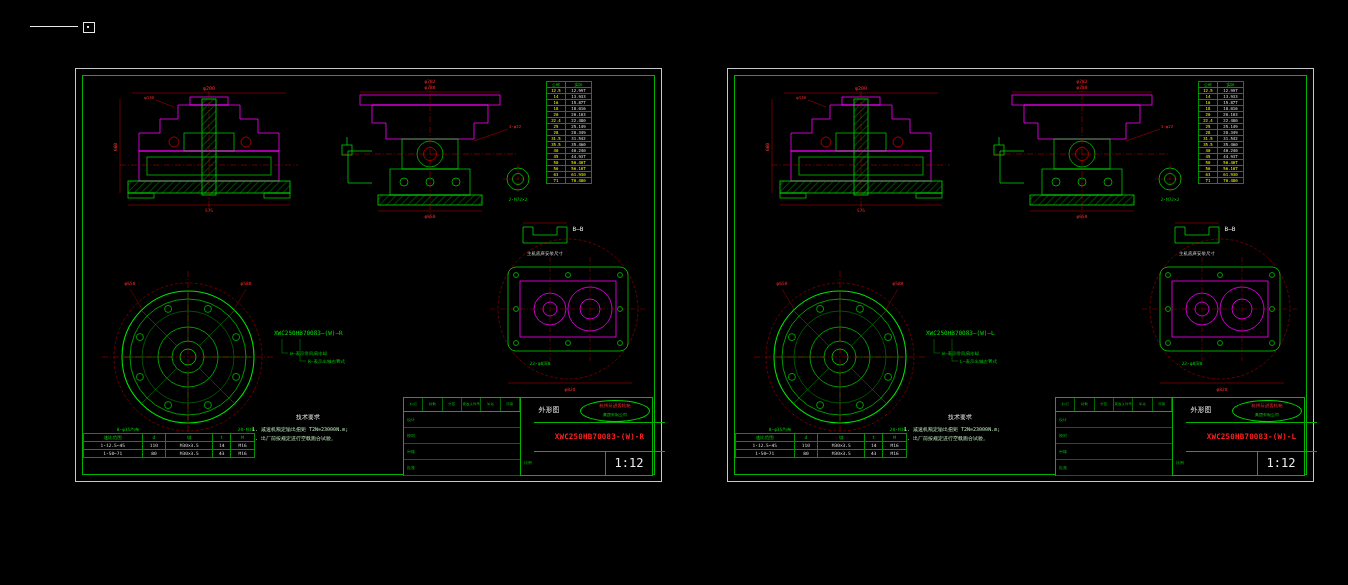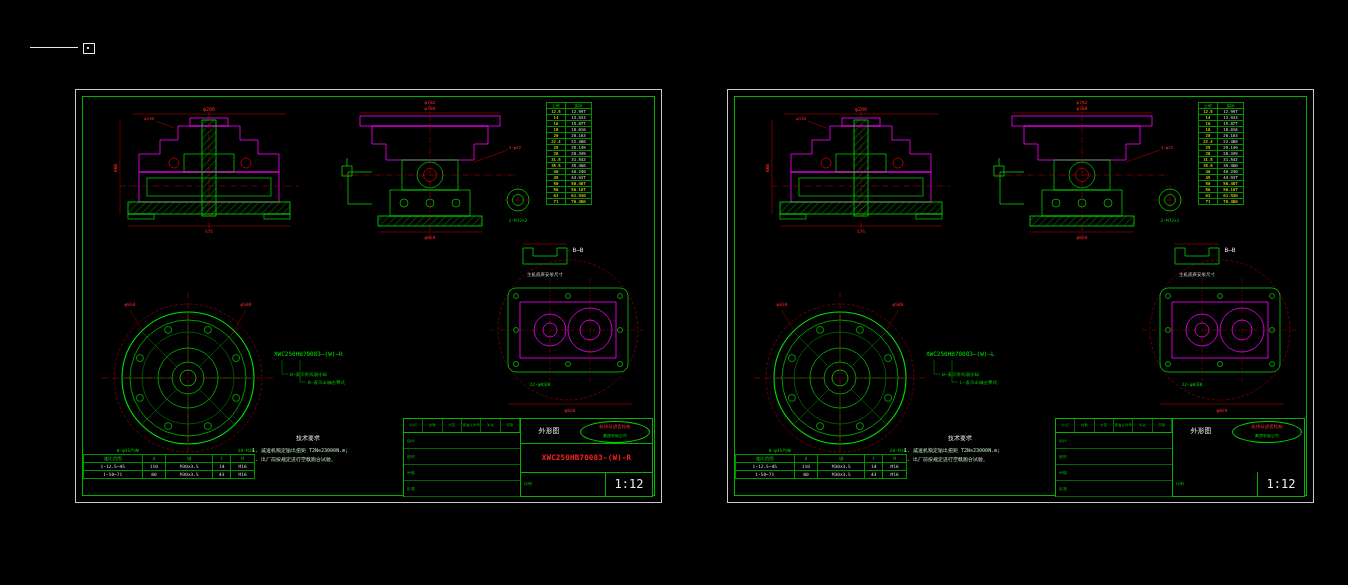--- a/index.html
+++ b/index.html
@@ -1,18 +1,18 @@
 <!DOCTYPE html>
 <html><head>
 <meta charset="utf-8">
 <style>
   html,body{margin:0;padding:0;background:#000;}
   body{width:1348px;height:585px;position:relative;overflow:hidden;
        font-family:"DejaVu Sans Mono","Liberation Mono",monospace;}
-  .screen{position:absolute;inset:0;background:#000;margin-top:21px;}
+  .screen{position:absolute;inset:0;background:#000;}
   
   .art-line{position:absolute;left:30px;top:26px;width:48px;height:1px;background:#e8e8e8;}
   .art-box{position:absolute;left:83px;top:22px;width:10px;height:9px;border:1px solid #e8e8e8;}
   .art-box::after{content:"";position:absolute;left:3px;top:3px;width:2px;height:2px;background:#e8e8e8;}
   
   .sheet{position:absolute;width:585px;height:412px;background:#000;border:1px solid #c8c8c8;}
   .sheet-0{left:75px;top:68px;}
   .sheet-1{left:727px;top:68px;}
   .frame-inner{position:absolute;left:6px;top:6px;right:6px;bottom:6px;border:1px solid #00b400;}
   svg{position:absolute;left:0;top:0;font-family:"DejaVu Sans Mono",monospace;}
@@ -39,21 +39,21 @@
   .tb-head .cell{flex:1;border-right:1px solid #006600;color:#00c000;font-size:3.5px;
       line-height:13px;text-align:center;overflow:hidden;}
   .tb-rows .cell{display:block;height:15px;border-bottom:1px solid #006600;color:#00c000;
       font-size:4px;line-height:15px;padding-left:3px;}
   .tb-doc{position:absolute;left:117px;top:0;width:56px;height:24px;color:#ececec;
       font-size:7px;line-height:24px;text-align:center;}
   .tb-logo{position:absolute;left:176px;top:2px;width:68px;height:20px;border:1px solid #00d000;
       border-radius:50%;text-align:center;overflow:hidden;}
   .tb-logo .l1{display:block;color:#ff3030;font-size:4.5px;line-height:10px;}
   .tb-logo .l2{display:block;color:#00d000;font-size:4px;line-height:8px;}
-  .tb-no{position:absolute;left:117px;top:24px;width:131px;height:28px;border-top:1px solid #00b400;
+  .tb-no{position:absolute;left:130px;top:24px;width:131px;height:28px;border-top:1px solid #00b400;
       border-bottom:1px solid #00b400;color:#ff2020;font-size:7.5px;line-height:28px;
       text-align:center;font-weight:bold;letter-spacing:0.2px;}
   .tb-bottom{position:absolute;left:117px;top:53px;width:131px;height:24px;display:flex;}
   .tb-scale-label{flex:1;color:#00c000;font-size:4px;line-height:24px;padding-left:3px;}
   .tb-scale{width:46px;border-left:1px solid #00b400;color:#ececec;font-size:12px;
       line-height:24px;text-align:center;}
 </style>
 </head>
 <body>
 
@@ -625,20 +625,21 @@
               <span class="cell">校对</span>
               <span class="cell">审核</span>
               <span class="cell">批准</span>
             </div>
       </div>
       <div class="tb-doc">外形图</div>
       <div class="tb-logo">
         <span class="l1">杭州前进齿轮箱</span>
         <span class="l2">集团有限公司</span>
       </div>
+      <div class="tb-no">XWC250HB70083-(W)-L</div>
       <div class="tb-bottom">
         <span class="tb-scale-label">比例</span>
         <span class="tb-scale">1:12</span>
       </div>
     </div>
   </div>
     </div>
 </div>
 
 </body></html>

